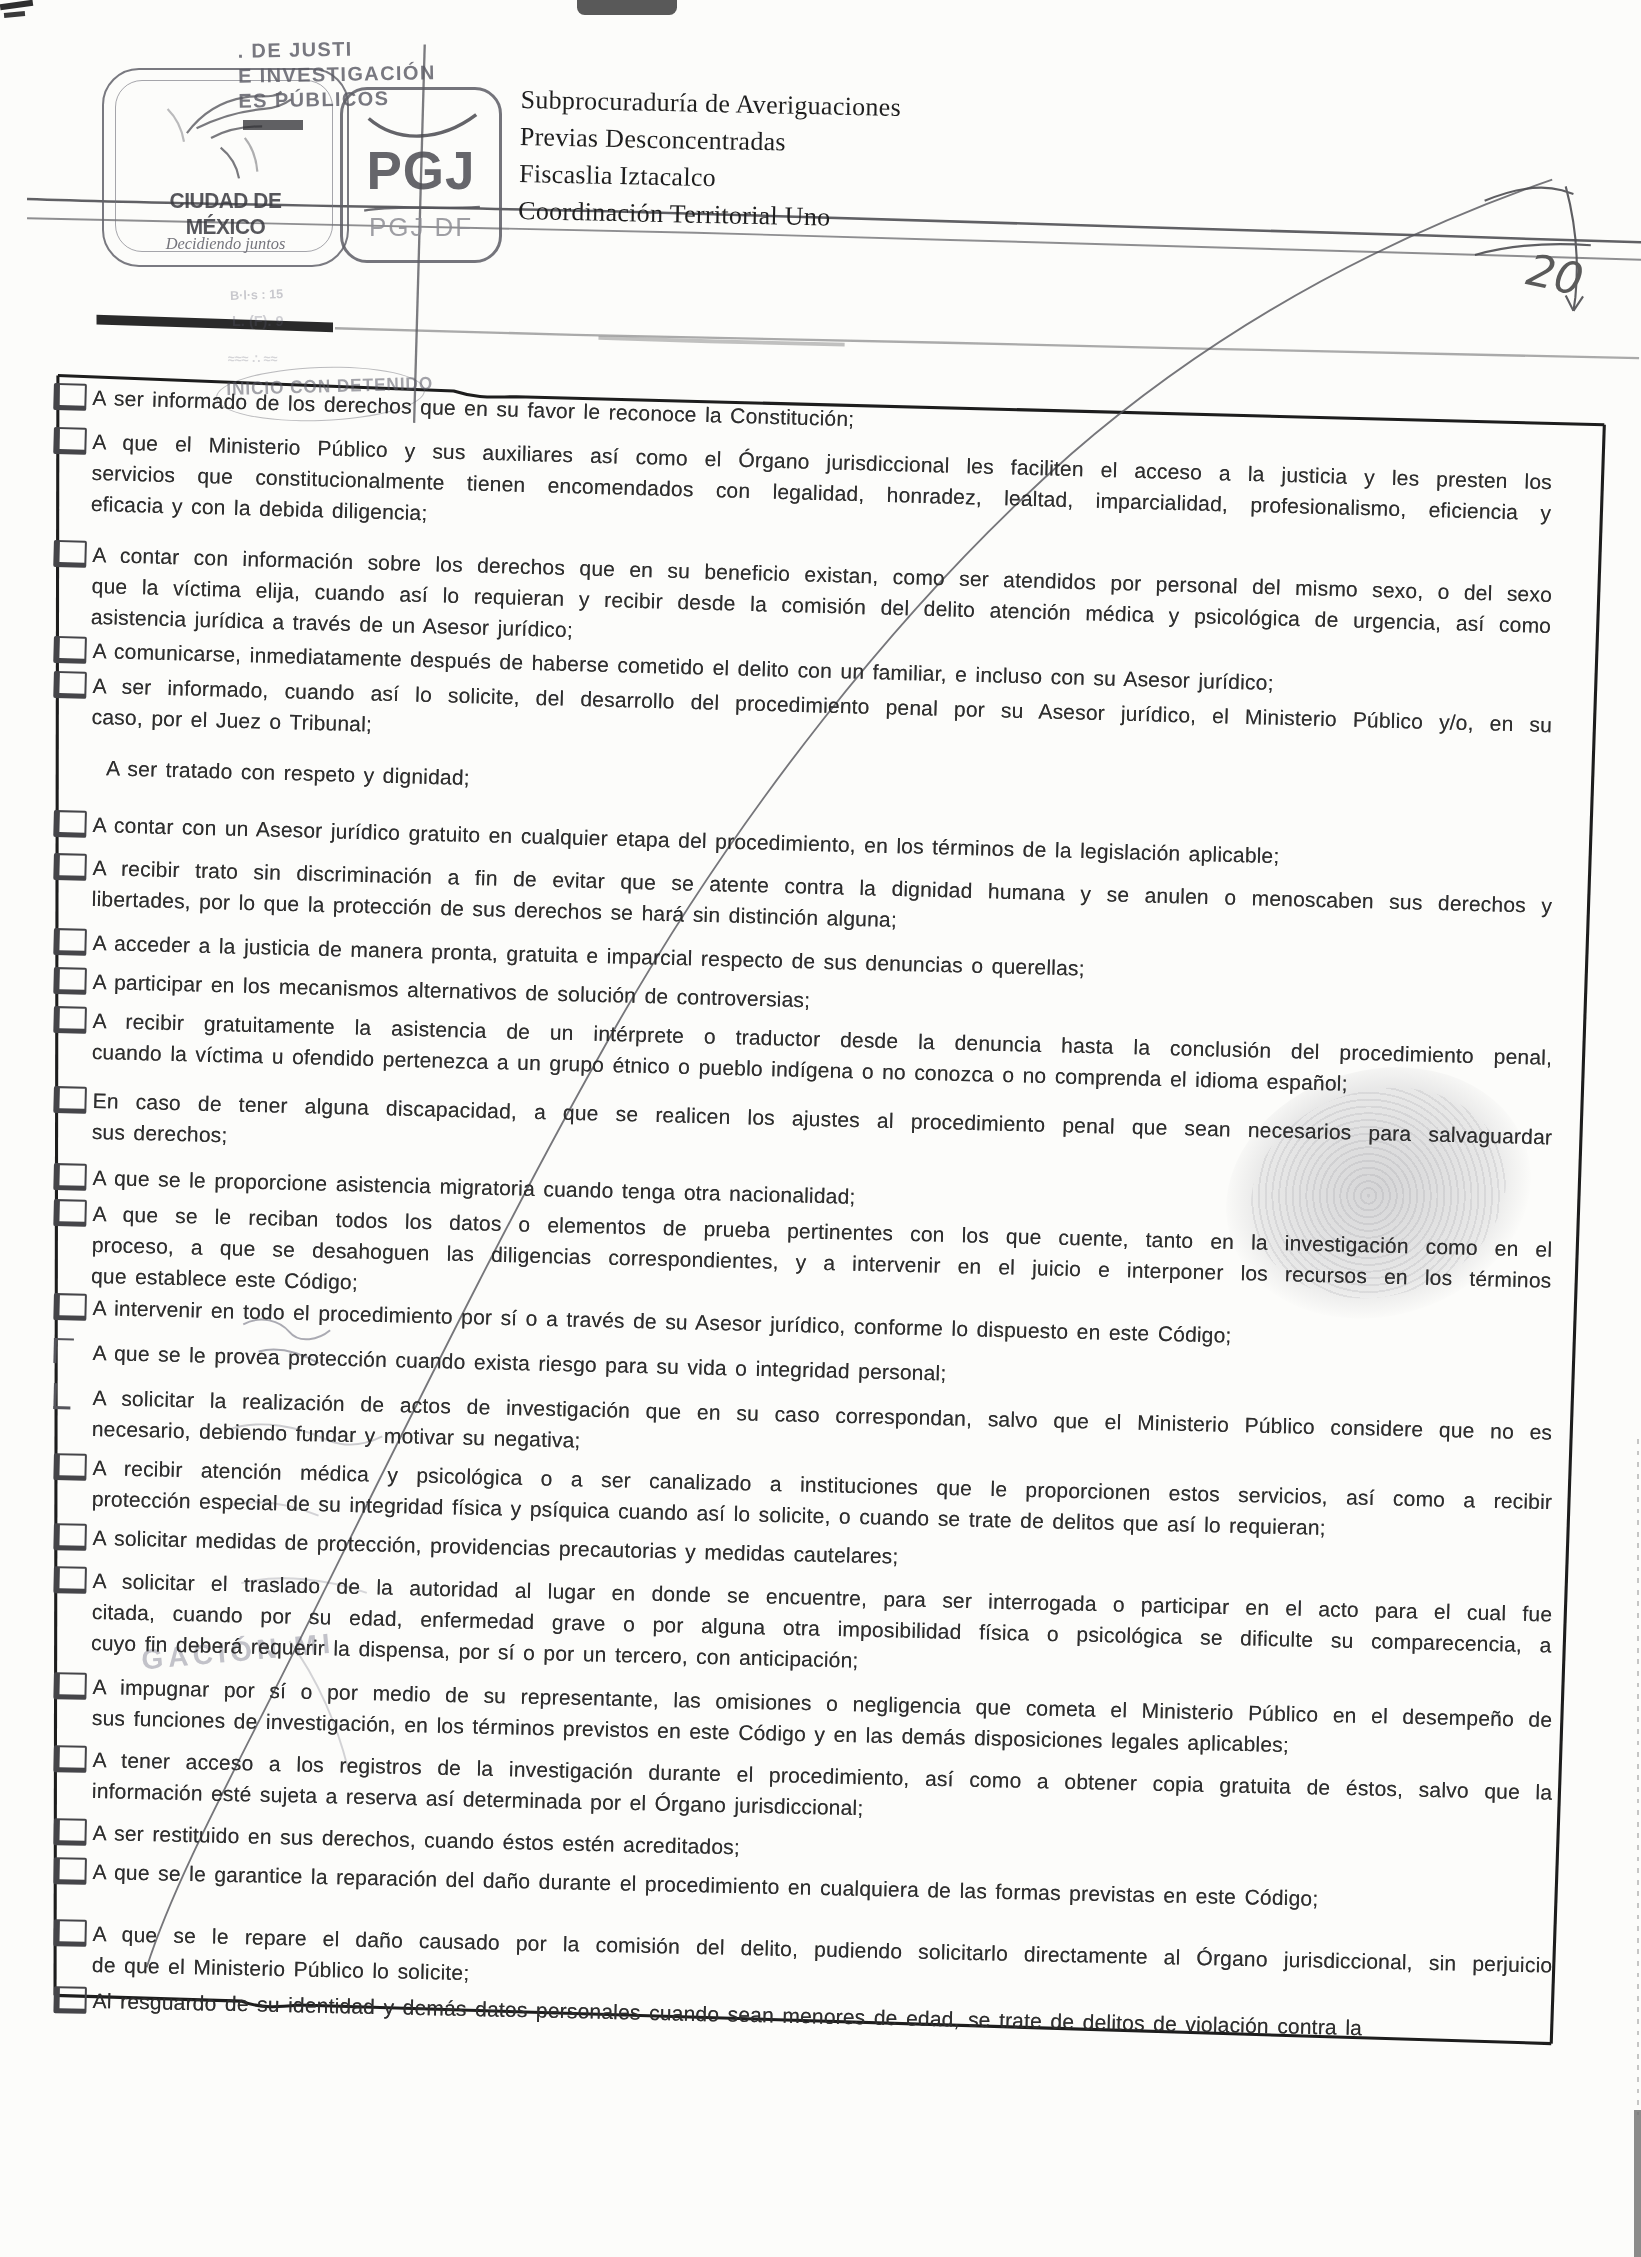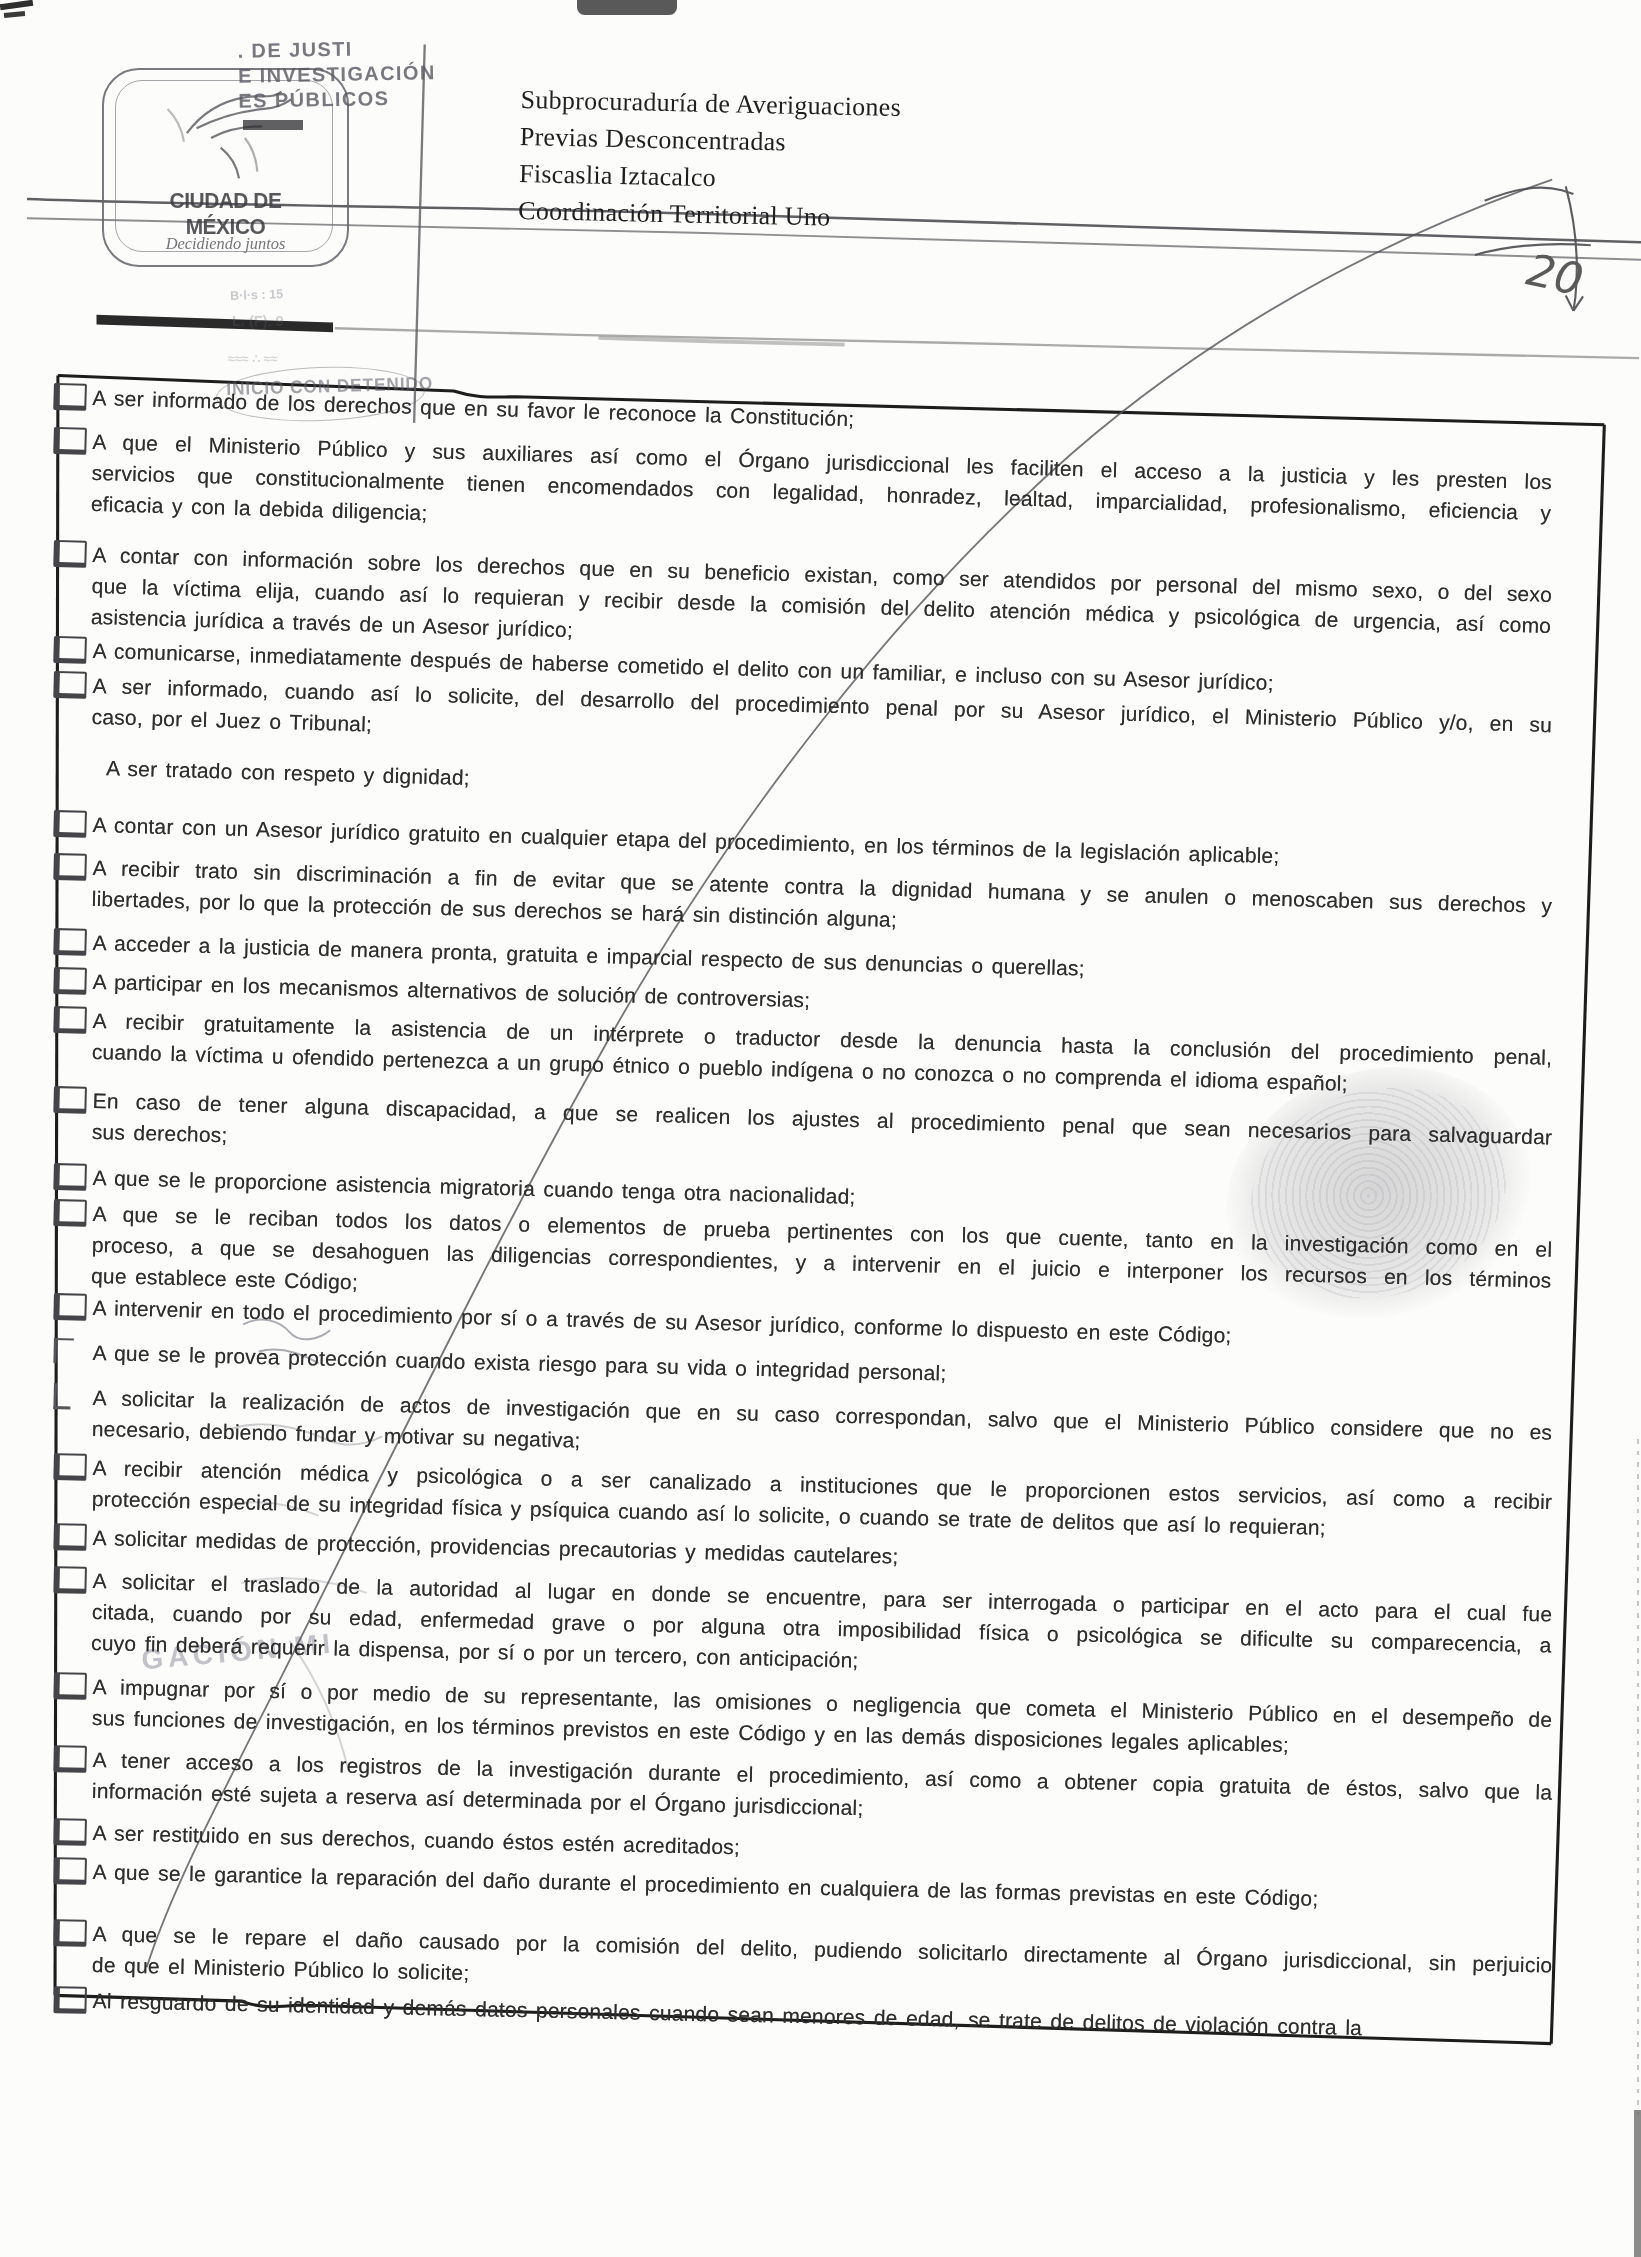--- a/index.html
+++ b/index.html
@@ -134,20 +134,30 @@
     <div class="abs" id="cdmx-sub">Decidiendo juntos</div>
   </div>
 
   <div class="abs" id="overlay-stamp">
     <div>. DE JUSTI</div>
     <div>E INVESTIGACIÓN</div>
     <div>ES PÚBLICOS</div>
   </div>
   <div class="abs" id="overlay-bar"></div>
 
+  <div class="abs stamp" id="pgj-logo">
+    <svg class="abs" width="145" height="48" viewBox="0 0 150 50" style="left:5.8px;top:17.4px">
+      <path d="M20,12 C50,38 95,36 132,8" fill="none" stroke="#4a4a50" stroke-width="3.6"></path>
+    </svg>
+    <div class="abs" id="pgj-text">PGJ</div>
+    <svg class="abs" width="126" height="13.5" viewBox="0 0 130 14" style="left:17.4px;top:112px">
+      <path d="M4,9 C35,3 75,8 124,5" fill="none" stroke="#55555b" stroke-width="2.4"></path>
+    </svg>
+    <div class="abs" id="pgj-df">PGJ DF</div>
+  </div>
 
   <div class="abs" id="office-block">
     <div>Subprocuraduría de Averiguaciones</div>
     <div>Previas Desconcentradas</div>
     <div>Fiscaslia Iztacalco</div>
     <div>Coordinación Territorial Uno</div>
   </div>
 
   <div class="abs" id="hand-number">20</div>
 

